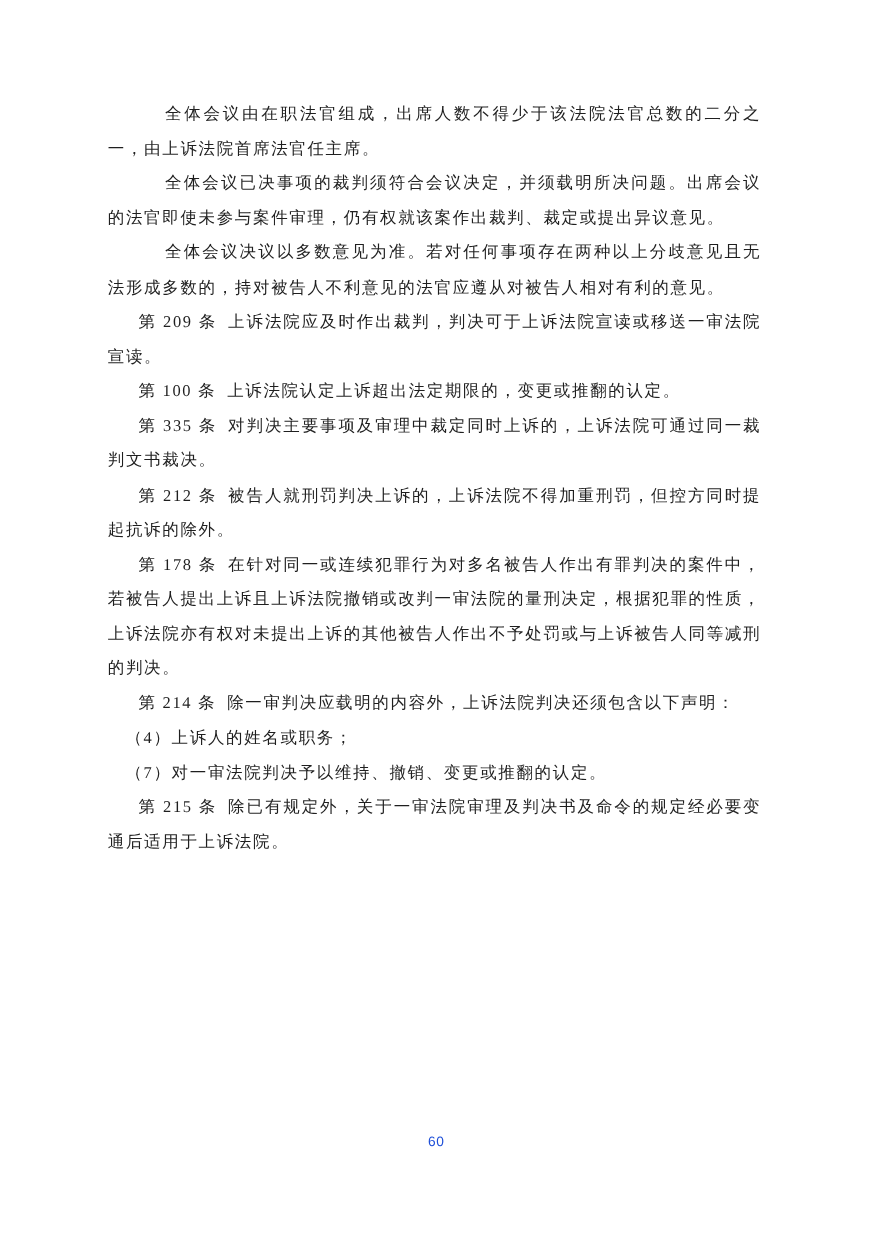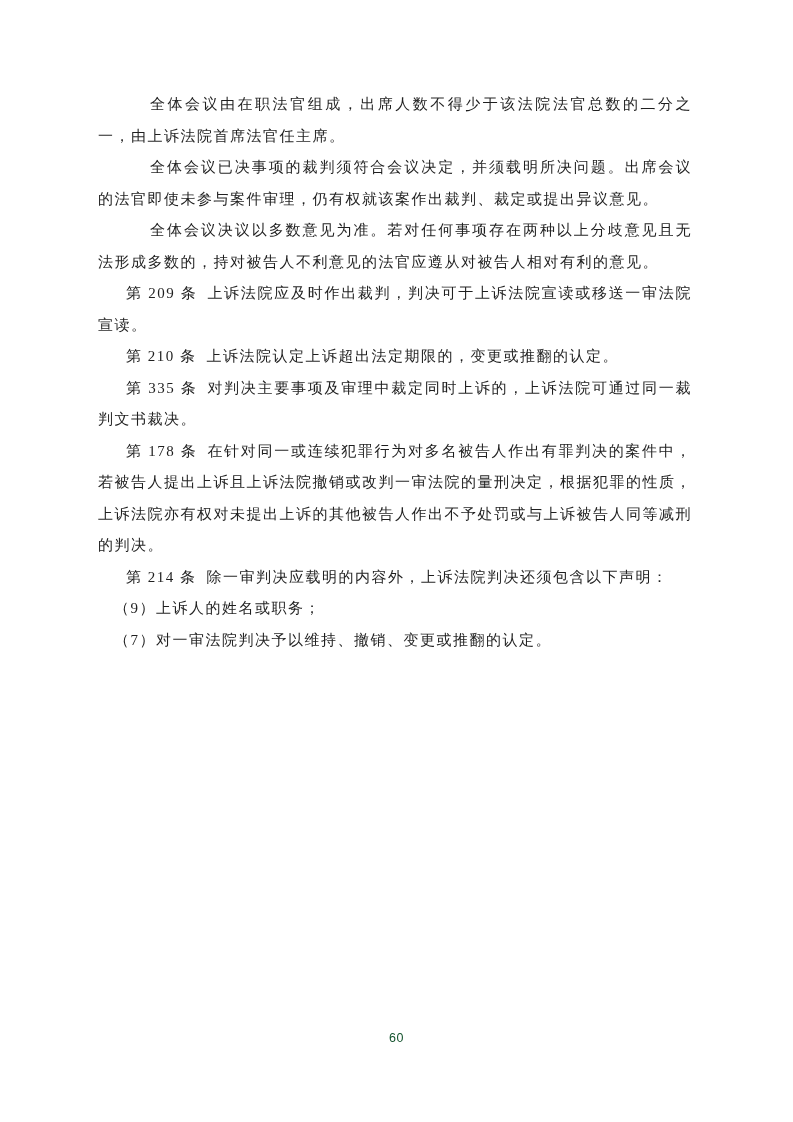--- a/index.html
+++ b/index.html
@@ -43,47 +43,49 @@
   }
   .footer {
     position: absolute;
     left: 0;
     top: 1031px;
     width: 793px;
     text-align: center;
     font-family: "Liberation Sans", "DejaVu Sans", sans-serif;
     font-size: 12.5px;
     letter-spacing: 0.5px;
-    color: #14532d;
+    color: #1d4ed8;
   }
 </style>
 </head>
 <body>
 
 <div class="page">
   <div class="content">
 
     <p class="para plain">全体会议由在职法官组成，出席人数不得少于该法院法官总数的二分之一，由上诉法院首席法官任主席。</p>
 
     <p class="para plain">全体会议已决事项的裁判须符合会议决定，并须载明所决问题。出席会议的法官即使未参与案件审理，仍有权就该案作出裁判、裁定或提出异议意见。</p>
 
     <p class="para plain">全体会议决议以多数意见为准。若对任何事项存在两种以上分歧意见且无法形成多数的，持对被告人不利意见的法官应遵从对被告人相对有利的意见。</p>
 
     <p class="para article"><span class="art-label">第 209 条</span><span>上诉法院应及时作出裁判，判决可于上诉法院宣读或移送一审法院宣读。</span></p>
 
-    <p class="para article"><span class="art-label">第 210 条</span><span>上诉法院认定上诉超出法定期限的，变更或推翻的认定。</span></p>
+    <p class="para article"><span class="art-label">第 100 条</span><span>上诉法院认定上诉超出法定期限的，变更或推翻的认定。</span></p>
 
     <p class="para article"><span class="art-label">第 335 条</span><span>对判决主要事项及审理中裁定同时上诉的，上诉法院可通过同一裁判文书裁决。</span></p>
 
+    <p class="para article"><span class="art-label">第 212 条</span><span>被告人就刑罚判决上诉的，上诉法院不得加重刑罚，但控方同时提起抗诉的除外。</span></p>
 
     <p class="para article"><span class="art-label">第 178 条</span><span>在针对同一或连续犯罪行为对多名被告人作出有罪判决的案件中，若被告人提出上诉且上诉法院撤销或改判一审法院的量刑决定，根据犯罪的性质，上诉法院亦有权对未提出上诉的其他被告人作出不予处罚或与上诉被告人同等减刑的判决。</span></p>
 
     <p class="para article"><span class="art-label">第 214 条</span><span>除一审判决应载明的内容外，上诉法院判决还须包含以下声明：</span></p>
 
-    <p class="para item">（9）上诉人的姓名或职务；</p>
+    <p class="para item">（4）上诉人的姓名或职务；</p>
 
     <p class="para item">（7）对一审法院判决予以维持、撤销、变更或推翻的认定。</p>
 
+    <p class="para article"><span class="art-label">第 215 条</span><span>除已有规定外，关于一审法院审理及判决书及命令的规定经必要变通后适用于上诉法院。</span></p>
 
   </div>
 
   <div class="footer">60</div>
 </div>
 
 </body></html>

